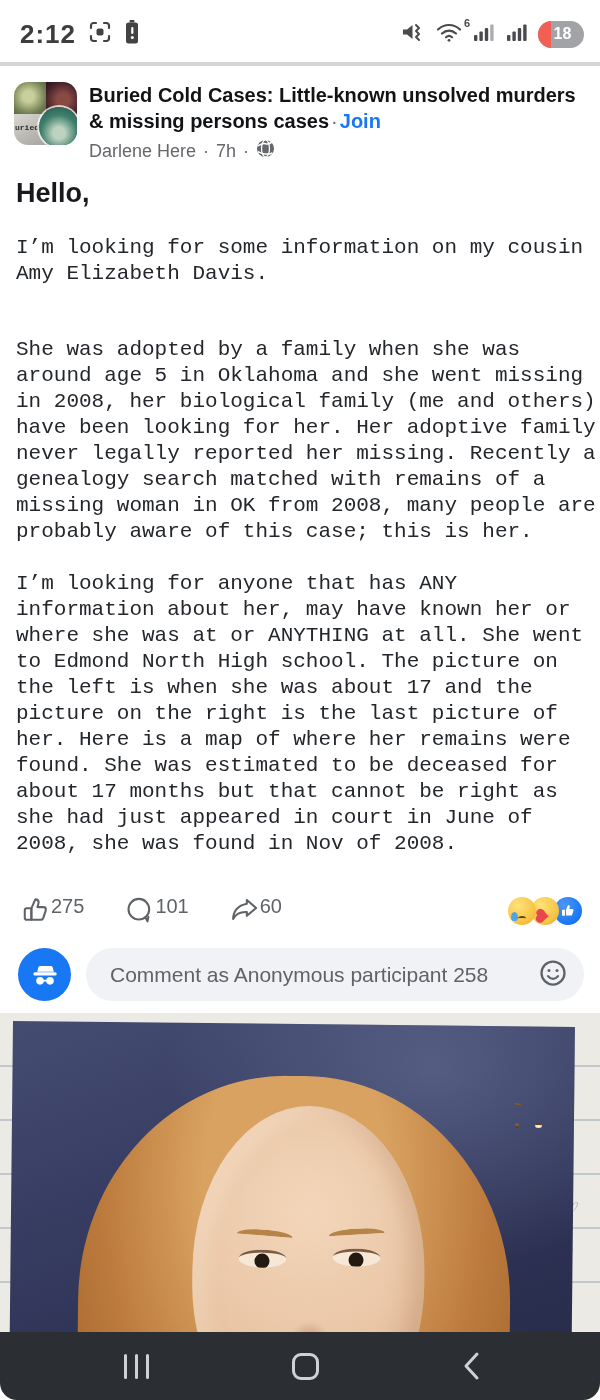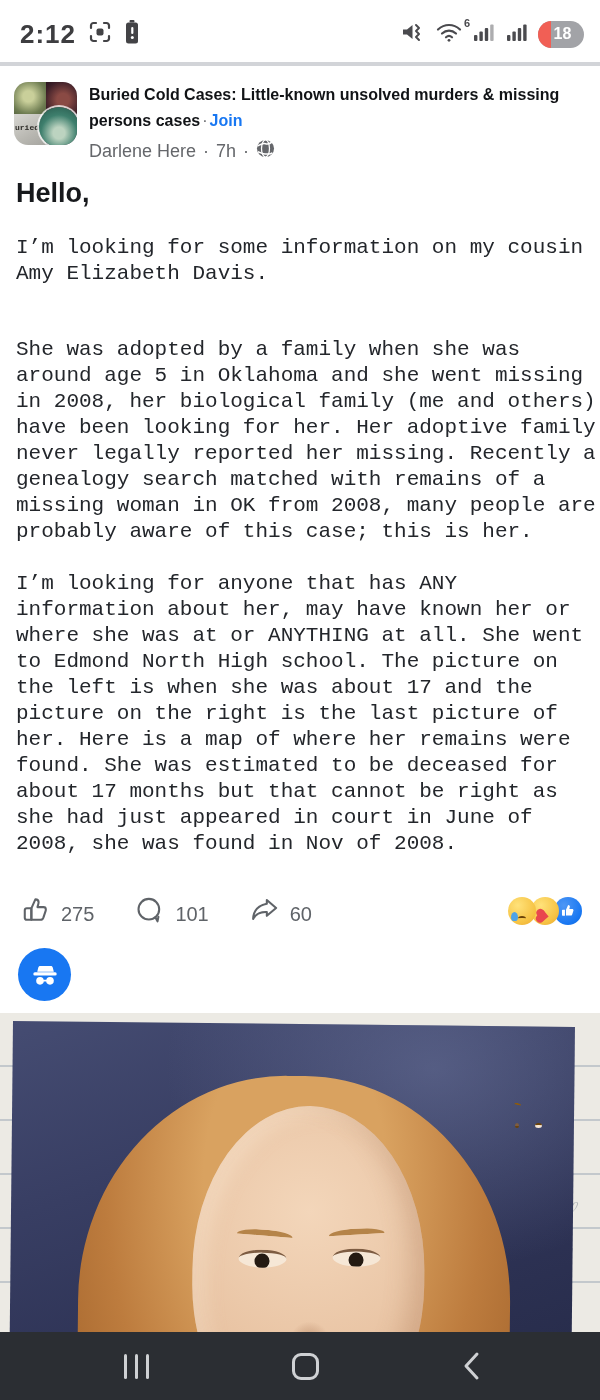--- a/index.html
+++ b/index.html
@@ -1,18 +1,18 @@
 <!DOCTYPE html>
 <html><head>
 <meta charset="utf-8">
 <style>
   * { box-sizing: border-box; margin: 0; padding: 0; }
   html,body { background:#fff; }
   body { font-family:"Liberation Sans", sans-serif; }
-  .screen { width:600px; height:1400px; margin:0 auto; background:#fff; display:flex; flex-direction:column; overflow:hidden; position:relative; }
+  .screen { width:600px; height:1400px; margin:0 auto; background:#fff; display:flex; flex-direction:column; overflow:hidden; position:relative;border-radius:17px; }
 
   
   .status-bar { height:62px; flex:0 0 auto; display:flex; align-items:center; justify-content:space-between; padding:6px 16px 0 20px; }
   .sb-left { display:flex; align-items:center; gap:12px; color:#434346; }
   .sb-time { font-size:26px; font-weight:600; letter-spacing:1px; color:#3d3d40; }
   .sb-right { display:flex; align-items:center; gap:9px; }
   .batt-pill { position:relative; width:46px; height:27px; border-radius:14px; background:#a2a3a7; overflow:hidden; }
   .batt-pill .fill { position:absolute; left:0; top:0; bottom:0; width:13px; background:#f15f55; }
   .batt-pill .pct { position:absolute; inset:0; display:flex; align-items:center; justify-content:center; color:#fff; font-size:16px; font-weight:700; padding-left:3px; }
   .wifi-wrap { position:relative; }
@@ -23,35 +23,35 @@
   .post-header { flex:0 0 auto; display:flex; gap:12px; padding:16px 14px 0 14px; }
   .group-avatar { position:relative; width:63px; height:63px; flex:0 0 auto; border-radius:14px; overflow:hidden; }
   .ga-grid { position:absolute; inset:0; display:grid; grid-template-columns:1fr 1fr; grid-template-rows:1fr 1fr; }
   .ga-q1 { background:radial-gradient(circle at 45% 45%, #c9cf9a 0 22%, #6f7d52 70%, #53603e); }
   .ga-q2 { background:radial-gradient(circle at 55% 55%, #8a4a44 0 25%, #3d1f28 75%, #27141c); }
   .ga-q3 { background:linear-gradient(150deg,#d8d7d2, #b9b8b2 60%, #a6a5a0); position:relative; }
   .ga-q4 { background:linear-gradient(140deg,#6b6f72, #45494c); }
   .ga-text { position:absolute; top:9px; left:1px; font-family:"Liberation Mono", monospace; font-size:8px; font-weight:700; color:#2e2c28; letter-spacing:0; white-space:nowrap; }
   .ga-circle { position:absolute; right:-2px; bottom:-2px; width:40px; height:40px; border-radius:50%; background:radial-gradient(circle at 50% 65%, #bcd3c0 0 18%, #3e7f6d 55%, #255448); box-shadow:0 0 0 2px rgba(255,255,255,.75); }
   .header-text { flex:1; min-width:0; }
-  .group-title { font-size:16px; line-height:26px; font-weight:700; color:#111316; }
+  .group-title { font-size:20px; line-height:26px; font-weight:700; color:#111316; }
   .title-sep { color:#65676B; font-weight:400; padding:0 2px; }
   .join-link { color:#1877F2; font-weight:700; }
   .author-line { margin-top:5px; display:flex; align-items:center; gap:7px; font-size:18px; color:#65676B; }
 
   
   .post-body { flex:0 0 auto; padding:14px 0 0 16px; color:#23262b; }
   .greeting { font-size:27px; line-height:32px; font-weight:700; color:#17191c; margin-bottom:26px; }
   .para { font-size:21px; line-height:26px; margin-bottom:26px;font-family:Liberation Mono, monospace; }
   .para.gap-large { margin-bottom:50px; }
   .para:last-child { margin-bottom:16px; }
 
   
   .engagement { flex:0 0 auto; display:flex; align-items:center; padding:22px 18px 0 20px; }
-  .stat { display:flex; align-items:flex-end; gap:10px; margin-right:40px; color:#5f6368; font-size:20px; }
+  .stat { display:flex; align-items:flex-start; margin-right:40px; color:#5f6368; font-size:20px; }
   .stat svg { display:block; }
   .reactions { margin-left:auto; display:flex; align-items:center; }
   .emoji { width:28px; height:28px; border-radius:50%; position:relative; flex:0 0 auto; }
   .emoji + .emoji { margin-left:-5px; }
   .em-sad { background:radial-gradient(circle at 35% 30%, #ffe27a, #f6c344 65%, #eaa62e); z-index:3; }
   .em-sad .eye { position:absolute; top:11px; width:4px; height:5px; border-radius:50%; background:#6b4308; }
   .em-sad .eye.l { left:7px; }
   .em-sad .brow { position:absolute; top:6px; width:7px; height:4px; border-top:2px solid #8a5a10; border-radius:50%; }
   .em-sad .brow.l { left:6px; transform:rotate(14deg); }
   .em-sad .mouth { position:absolute; left:10px; bottom:4px; width:8px; height:5px; border-top:2.5px solid #6b4308; border-radius:50% 50% 0 0; }
@@ -263,20 +263,31 @@
   <div class="composer">
     <div class="anon-avatar">
       <svg width="34" height="34" viewBox="0 0 32 32" fill="#fff">
         <path d="M10.5 7.5h11c1 0 1.6.6 1.8 1.5l1 4H8.7l1-4c.2-.9.8-1.5 1.8-1.5z"></path>
         <rect x="5" y="13.5" width="22" height="3" rx="1.5"></rect>
         <circle cx="11.3" cy="21.5" r="3.6"></circle>
         <circle cx="20.7" cy="21.5" r="3.6"></circle>
         <rect x="14" y="20.4" width="4" height="1.8" rx=".9"></rect>
       </svg>
     </div>
+    <div class="comment-pill">
+      <input class="comment-input" type="text" placeholder="Comment as Anonymous participant 258" style="">
+      <span>
+        <svg width="30" height="30" viewBox="0 0 24 24" fill="none" stroke="#5f6368" stroke-width="1.8" stroke-linecap="round">
+          <circle cx="12" cy="12" r="9.2"></circle>
+          <circle cx="8.8" cy="10" r="1.2" fill="#5f6368" stroke="none"></circle>
+          <circle cx="15.2" cy="10" r="1.2" fill="#5f6368" stroke="none"></circle>
+          <path d="M8 14.5c1.1 1.4 2.4 2.1 4 2.1s2.9-.7 4-2.1"></path>
+        </svg>
+      </span>
+    </div>
   </div>
 
   <div class="photo-wrap">
     <div class="paper-writing">ℒ<br>ℯ</div>
     <div class="photo">
       <div class="hair"></div>
       <div class="face"></div>
       <div class="brow l"></div>
       <div class="brow r"></div>
       <div class="eye l">

